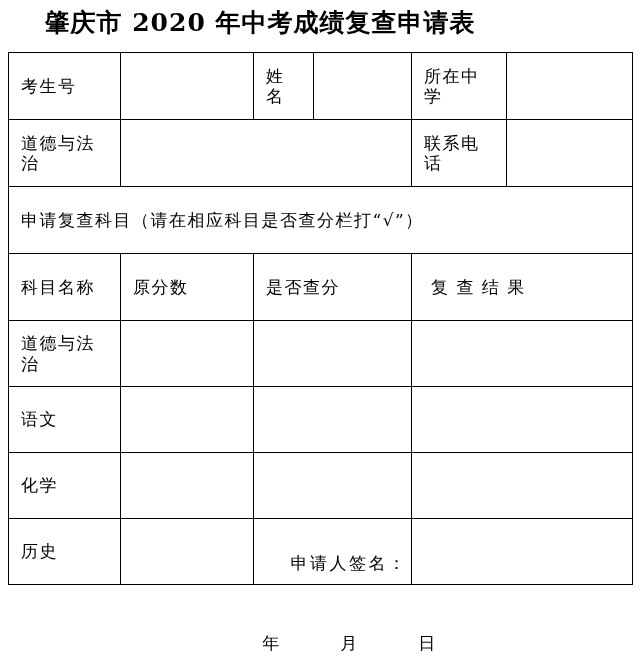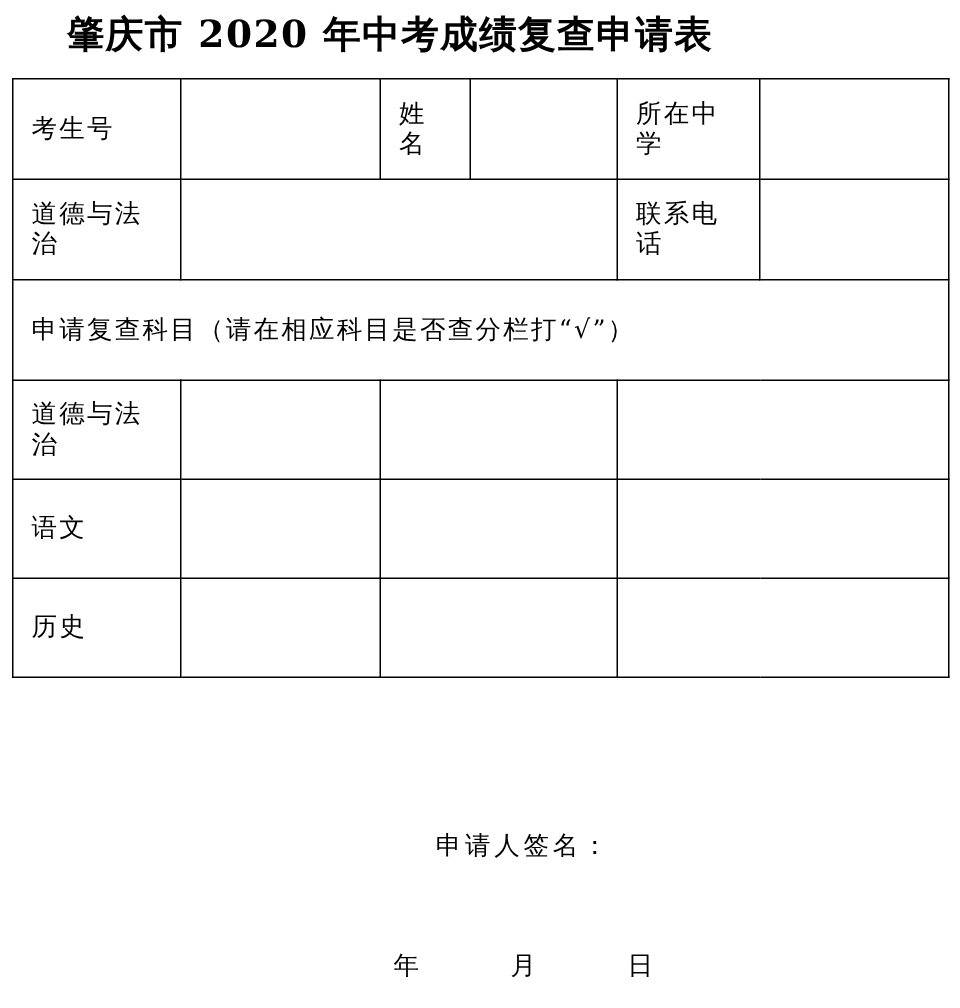--- a/index.html
+++ b/index.html
@@ -134,38 +134,50 @@
         <td>道德与法治</td>
         <td class="cell-blank" colspan="3"></td>
         <td>联系电话</td>
         <td class="cell-blank"></td>
       </tr>
 
       <tr>
         <td class="merged-note" colspan="6">申请复查科目（请在相应科目是否查分栏打“√”）</td>
       </tr>
 
+      <tr>
+        <td>科目名称</td>
+        <td>原分数</td>
+        <td colspan="2">是否查分</td>
+        <td class="head-result" colspan="2">复 查 结 果</td>
+      </tr>
 
       <tr class="row-subjects">
         <td>道德与法治</td>
         <td class="cell-blank"></td>
         <td class="cell-blank" colspan="2"></td>
         <td class="cell-blank" colspan="2"></td>
       </tr>
 
       <tr class="row-subjects">
         <td>语文</td>
         <td class="cell-blank"></td>
         <td class="cell-blank" colspan="2"></td>
         <td class="cell-blank" colspan="2"></td>
       </tr>
 
 
 
 
+      <tr class="row-subjects">
+        <td>化学</td>
+        <td class="cell-blank"></td>
+        <td class="cell-blank" colspan="2"></td>
+        <td class="cell-blank" colspan="2"></td>
+      </tr>
 
       <tr class="row-subjects">
         <td>历史</td>
         <td class="cell-blank"></td>
         <td class="cell-blank" colspan="2"></td>
         <td class="cell-blank" colspan="2"></td>
       </tr>
     </tbody>
   </table>
 

